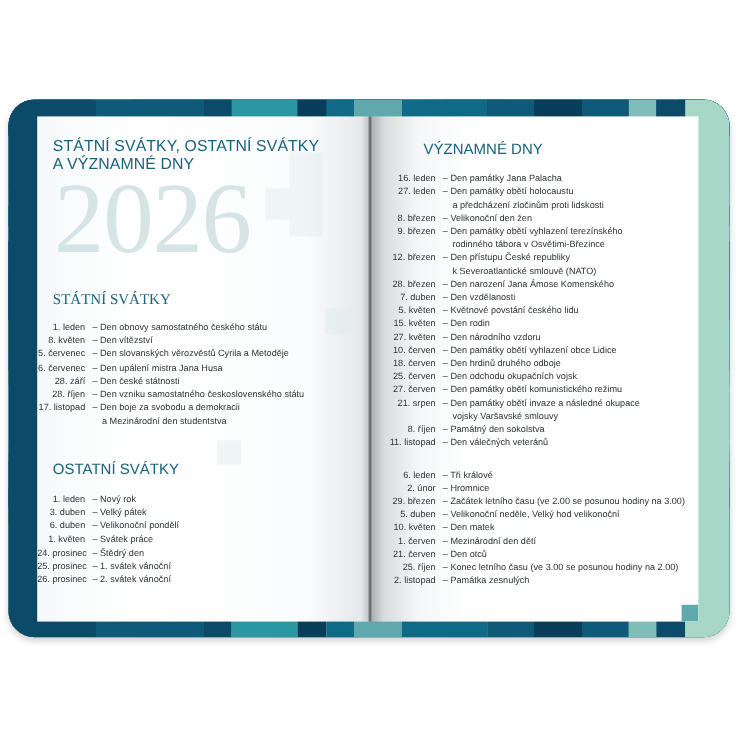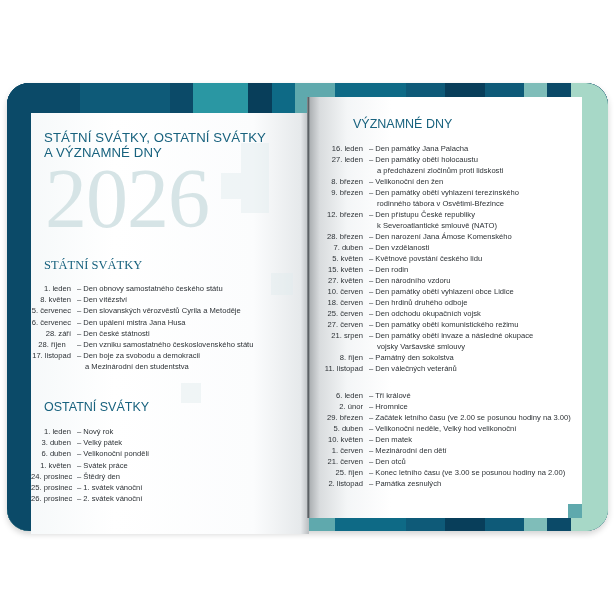--- a/index.html
+++ b/index.html
@@ -18,21 +18,21 @@
   .strip > div { flex: 1 1 auto; }
   .border-top { position: absolute; left: 0; top: 0; width: 601px; height: 14px; }
   .border-bottom { position: absolute; left: 0; bottom: 0; width: 601px; height: 14px; }
   .border-left { position: absolute; left: 0; top: 0; width: 24px; height: 448px; }
   .border-right { position: absolute; right: 0; top: 0; width: 13px; height: 448px; }
 
   .page {
     position: absolute; top: 97px; height: 421px; background: #ffffff; overflow: hidden;
   }
   .page.left { left: 31px; width: 278px;
-    background: linear-gradient(to right, #f6f9fa 0%, #ffffff 30%, #fbfcfd 80%, #e6e9eb 97%, #b9bdc0 100%); margin-top: 16px; }
+    background: linear-gradient(to right, #f6f9fa 0%, #ffffff 30%, #fbfcfd 80%, #e6e9eb 97%, #b9bdc0 100%); }
   .page.right { left: 309px; width: 273px;
     background: linear-gradient(to right, #a9adb0 0%, #d9dcde 4%, #f4f6f7 14%, #ffffff 30%, #ffffff 100%); }
   .page.right::after {
     content: ""; position: absolute; right: 0; bottom: 0; width: 14px; height: 14px; background: #5fa9ad;
   }
   .spine { position: absolute; left: 307px; top: 97px; width: 3px; height: 421px;
     background: linear-gradient(to right, #8f9498, #5c6165, #a8adb0); }
 
   .sq { position: absolute; background: rgba(225,235,238,0.45); }
 
@@ -142,21 +142,21 @@
       </div>
     <div class="row">
         <span class="d">6. červenec</span>
         <span class="t">– Den upálení mistra Jana Husa</span>
       </div>
     <div class="row">
         <span class="d" style="text-align:right;padding-left:2px">28. září</span>
         <span class="t">– Den české státnosti</span>
       </div>
     <div class="row">
-        <span class="d" style="text-align:center;padding-left:2px">28. říjen</span>
+        <span class="d" style="text-align:right;padding-left:2px">28. říjen</span>
         <span class="t">– Den vzniku samostatného československého státu</span>
       </div>
     <div class="row">
         <span class="d">17. listopad</span>
         <span class="t"><span>– Den boje za svobodu a demokracii</span><span class="l2">a Mezinárodní den studentstva</span></span>
       </div>
   </div>
 
   <div class="sec-title" style="left:13px;top:287px;">OSTATNÍ SVÁTKY</div>
   <div class="list" style="left:0px;top:313px;">

